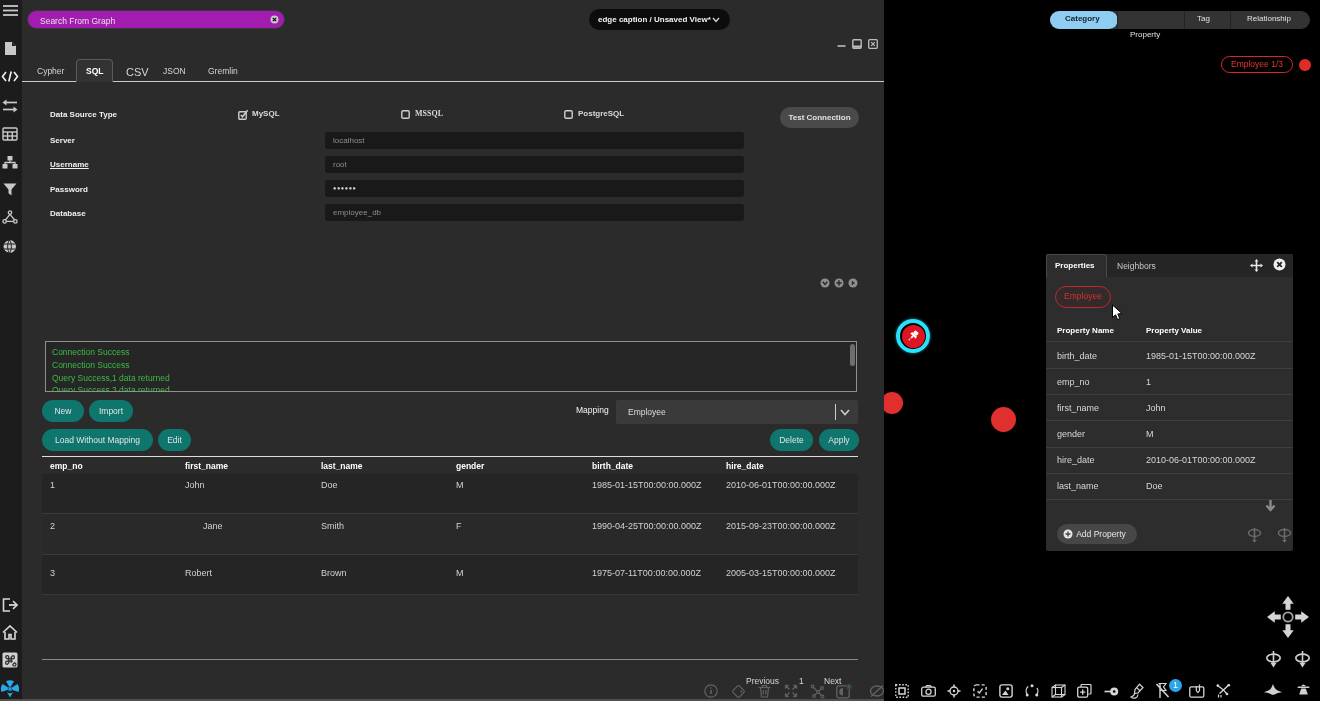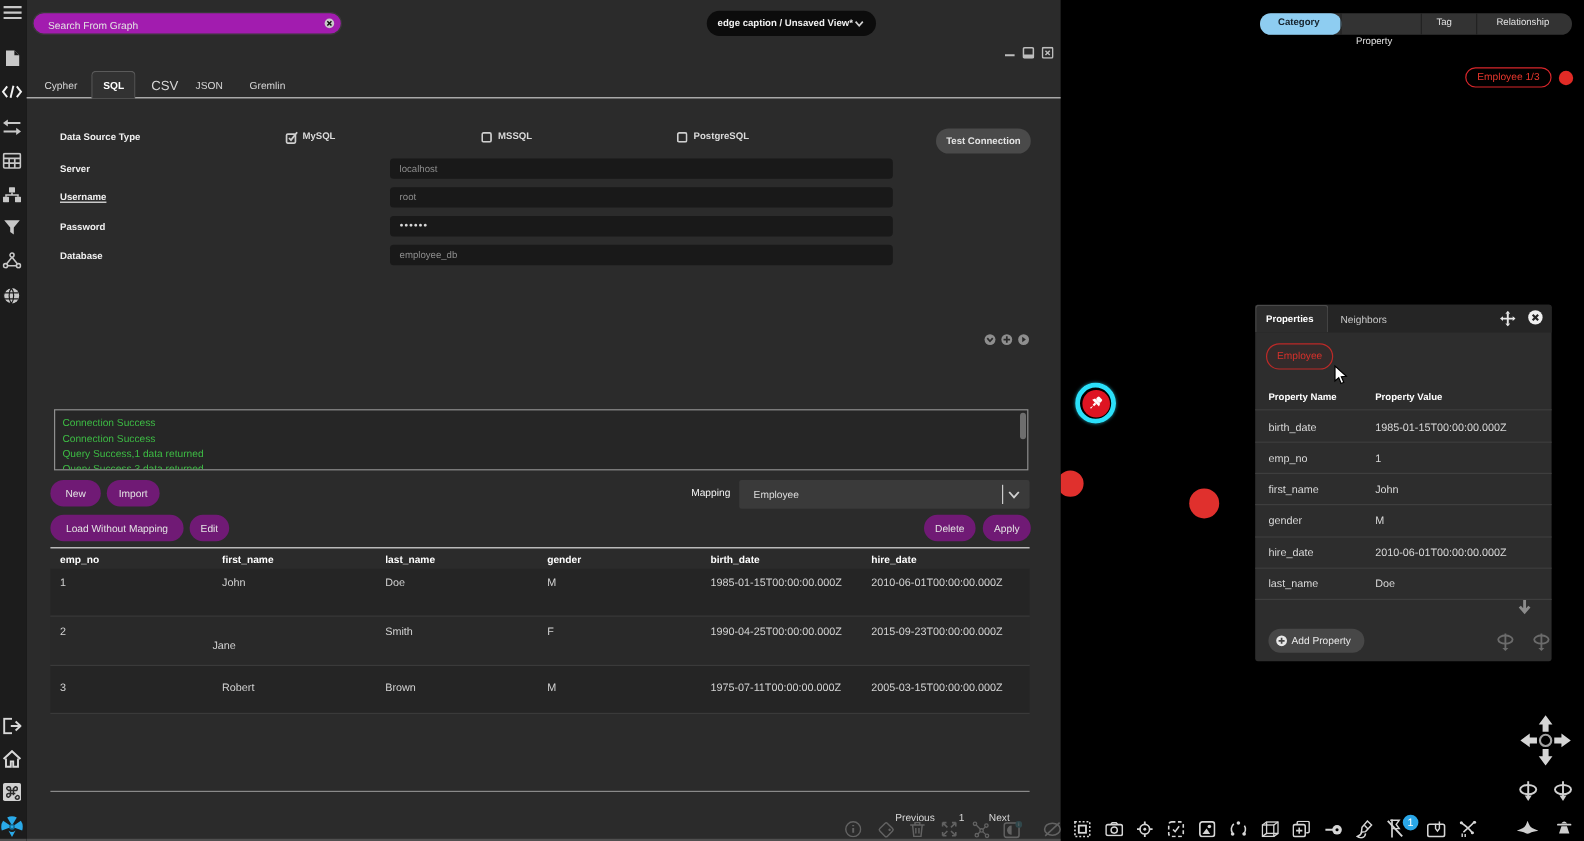--- a/index.html
+++ b/index.html
@@ -2,21 +2,21 @@
 <html><head>
 <meta charset="utf-8">
 <style>
   html,body{margin:0;padding:0;}
   body{width:1320px;height:701px;overflow:hidden;background:#000;font-family:"Liberation Sans",sans-serif;}
   #root{position:relative;width:1320px;height:701px;background:#000;overflow:hidden;}
   .abs{position:absolute;}
   #sidebar{left:0;top:0;width:22px;height:701px;background:#1c1c1c;}
   #drawer{left:22px;top:0;width:862px;height:701px;background:#2b2b2b;}
   .pill{border-radius:999px;}
-  .btn{background:#701a75;color:#e3e3e3;border-radius:999px;font-size:8.5px;display:flex;align-items:center;justify-content:center;}
+  .btn{background:#0f766e;color:#e3e3e3;border-radius:999px;font-size:8.5px;display:flex;align-items:center;justify-content:center;}
   .lbl{color:#f0f0f0;font-weight:bold;font-size:8px;}
   .tcell{color:#d2d2d2;font-size:9px;}
   .prow{position:absolute;left:0;width:247px;height:1px;background:#3e3e3e;}
   .pname{left:11px;color:#d8d8d8;font-size:9px;}
   .pval{left:100px;color:#d8d8d8;font-size:9px;}
   svg{display:block;}
 </style>
 </head>
 <body>
 <div id="root">
@@ -64,21 +64,21 @@
     <div class="abs lbl" style="left:28px;top:209px;">Database</div>
 
     <svg class="abs" style="left:216px;top:109px;overflow:visible" width="10" height="11" viewBox="0 0 10 11">
         <rect x="0.8" y="2.8" width="7.4" height="7.4" rx="1" fill="none" stroke="#cfcfcf" stroke-width="1.4"></rect>
         <path d="M2.8 6 L4.5 7.8 L9.6 1.2" stroke="#cfcfcf" stroke-width="1.5" fill="none"></path>
       </svg>
     <div class="abs" style="left:230px;top:109px;color:#dadada;font-size:8px;font-weight:bold;">MySQL</div>
     <svg class="abs" style="left:379px;top:110px" width="9" height="9" viewBox="0 0 9 9">
         <rect x="0.8" y="0.8" width="7.4" height="7.4" rx="1.2" fill="none" stroke="#cfcfcf" stroke-width="1.4"></rect>
       </svg>
-    <div class="abs" style="left:393px;top:109px;color:#dadada;font-size:8px;font-weight:bold;">MSSQL</div>
+    <div class="abs" style="left:393px;top:109px;color:#dadada;font-size:8px;font-weight:bold;font-family:Liberation Serif, serif;">MSSQL</div>
     <svg class="abs" style="left:542px;top:110px" width="9" height="9" viewBox="0 0 9 9">
         <rect x="0.8" y="0.8" width="7.4" height="7.4" rx="1.2" fill="none" stroke="#cfcfcf" stroke-width="1.4"></rect>
       </svg>
     <div class="abs" style="left:556px;top:109px;color:#dadada;font-size:8px;font-weight:bold;">PostgreSQL</div>
 
     <div class="abs btn" style="left:758px;top:107px;width:79px;height:21px;background:#4a4a4a;font-weight:bold;font-size:8px;">Test Connection</div>
 
     <div class="abs" style="left:303px;top:132px;width:419px;height:17px;background:#191919;border-radius:3px;color:#8d8d8d;font-size:8px;line-height:17px;padding-left:8px;box-sizing:border-box;">localhost</div>
     <div class="abs" style="left:303px;top:156px;width:419px;height:17px;background:#191919;border-radius:3px;color:#8d8d8d;font-size:8px;line-height:17px;padding-left:8px;box-sizing:border-box;">root</div>
     <div class="abs" style="left:303px;top:180px;width:419px;height:17px;background:#191919;border-radius:3px;color:#d9d9d9;font-size:5.5px;line-height:17px;padding-left:8px;box-sizing:border-box;letter-spacing:0.6px;">●●●●●●</div>
@@ -131,21 +131,21 @@
     <div class="abs" style="left:20px;top:554px;width:816px;height:1px;background:#3a3a3a;"></div>
     <div class="abs trow" style="left:20px;top:555px;width:816px;height:39px;background:#252525;"></div>
     <div class="abs" style="left:20px;top:594px;width:816px;height:1px;background:#3a3a3a;"></div>
     <div class="abs tcell" style="left:28px;top:480px;">1</div>
     <div class="abs tcell" style="left:163px;top:480px;">John</div>
     <div class="abs tcell" style="left:299px;top:480px;">Doe</div>
     <div class="abs tcell" style="left:434px;top:480px;">M</div>
     <div class="abs tcell" style="left:570px;top:480px;">1985-01-15T00:00:00.000Z</div>
     <div class="abs tcell" style="left:704px;top:480px;">2010-06-01T00:00:00.000Z</div>
     <div class="abs tcell" style="left:28px;top:521px;">2</div>
-    <div class="abs tcell" style="left:155px;top:521px;margin-top:12px;">Jane</div>
+    <div class="abs tcell" style="left:181px;top:521px;">Jane</div>
     <div class="abs tcell" style="left:299px;top:521px;">Smith</div>
     <div class="abs tcell" style="left:434px;top:521px;">F</div>
     <div class="abs tcell" style="left:570px;top:521px;">1990-04-25T00:00:00.000Z</div>
     <div class="abs tcell" style="left:704px;top:521px;">2015-09-23T00:00:00.000Z</div>
     <div class="abs tcell" style="left:28px;top:568px;">3</div>
     <div class="abs tcell" style="left:163px;top:568px;">Robert</div>
     <div class="abs tcell" style="left:299px;top:568px;">Brown</div>
     <div class="abs tcell" style="left:434px;top:568px;">M</div>
     <div class="abs tcell" style="left:570px;top:568px;">1975-07-11T00:00:00.000Z</div>
     <div class="abs tcell" style="left:704px;top:568px;">2005-03-15T00:00:00.000Z</div>

